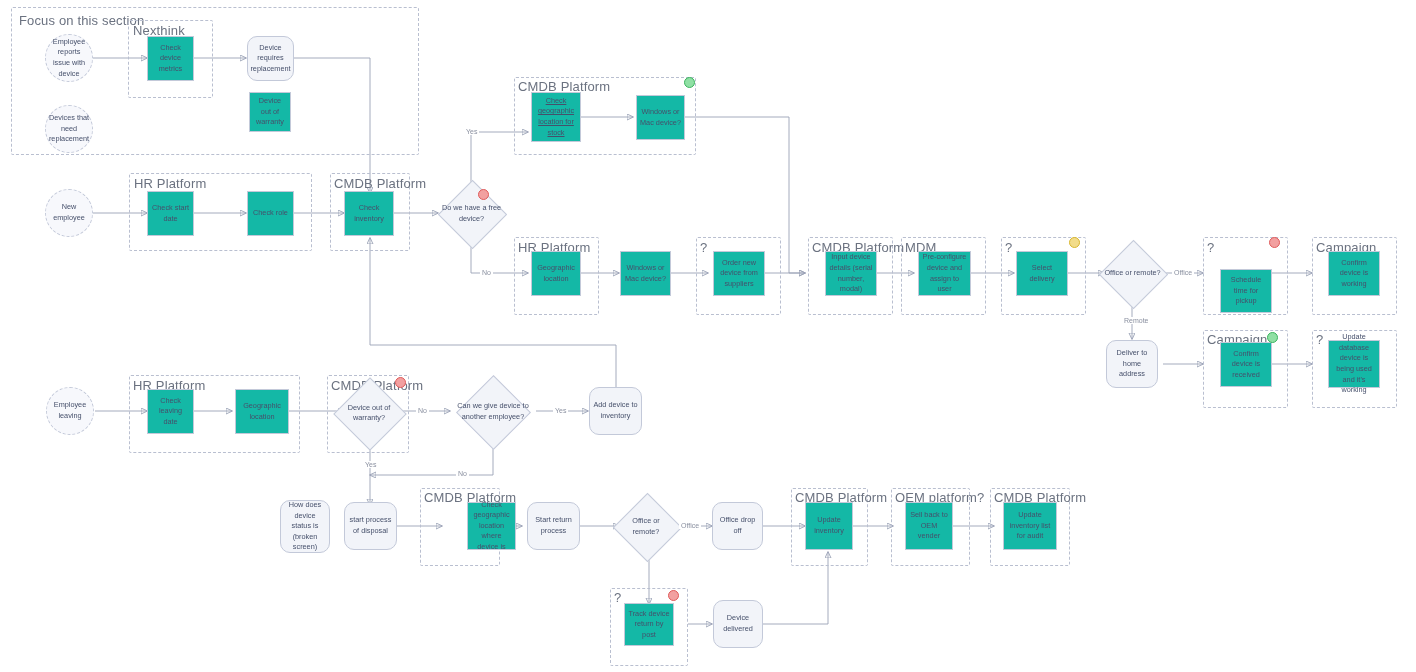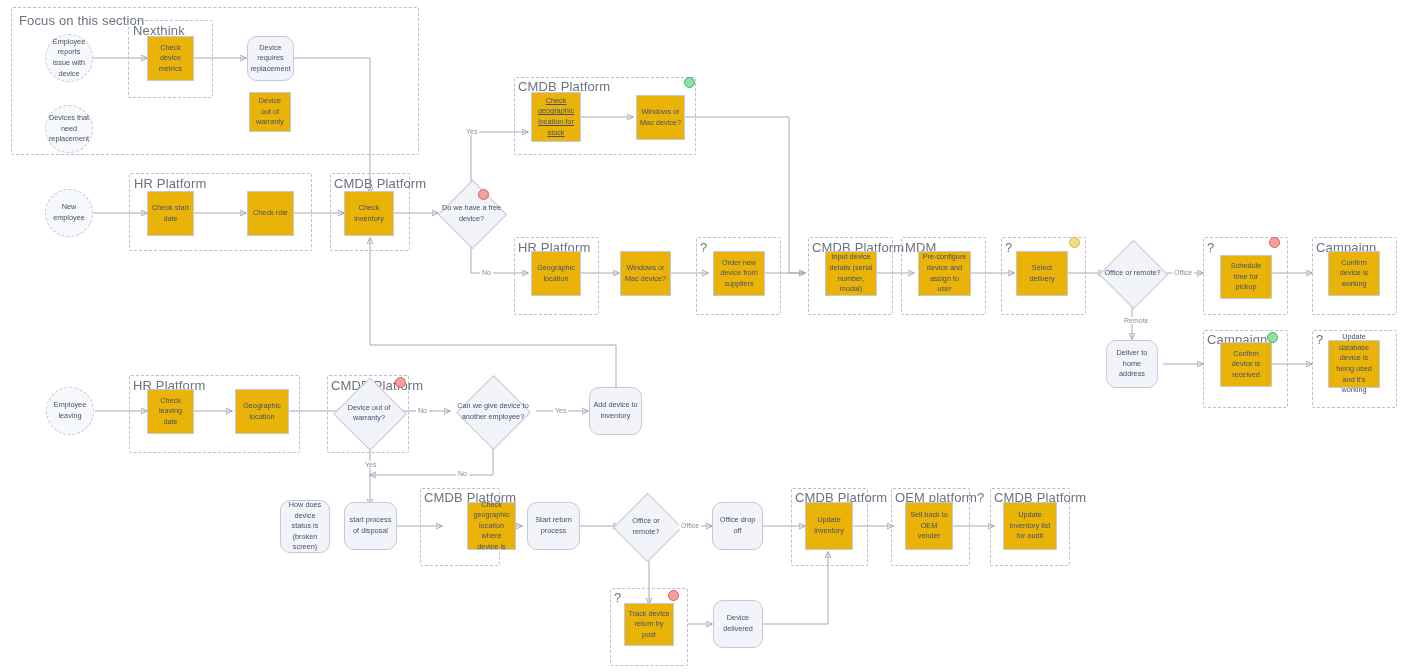--- a/index.html
+++ b/index.html
@@ -5,21 +5,21 @@
   html,body{margin:0;padding:0;background:#ffffff;}
   body{font-family:"Liberation Sans","DejaVu Sans",sans-serif;}
   #canvas{position:relative;width:1416px;height:672px;background:#ffffff;overflow:hidden;}
   svg#wires{position:absolute;left:0;top:0;width:1416px;height:672px;pointer-events:none;}
 
   .lane{position:absolute;border:1px dashed #b9bfd0;border-radius:2px;box-sizing:border-box;}
   .lane-label{position:absolute;font-size:13px;color:#6b7280;letter-spacing:.15px;white-space:nowrap;}
 
   .node{position:absolute;box-sizing:border-box;display:flex;align-items:center;justify-content:center;
         text-align:center;color:#46506b;font-size:7.3px;line-height:1.45;padding:3px;}
-  .rect{background:#eab308;border:1px solid #c3c9d9;}
+  .rect{background:#14b8a6;border:1px solid #c3c9d9;}
   .round{background:#f2f4f9;border:1px solid #c3c9d9;border-radius:10px;}
   .circle{background:#f7f8fc;border:1px dashed #c3c9d9;border-radius:50%;}
   .diamond-wrap{position:absolute;}
   .diamond-wrap .dshape{position:absolute;left:0;top:0;width:100%;height:100%;
         background:#f2f4f9;border:1px solid #c3c9d9;transform:rotate(45deg);}
   .diamond-wrap .dtext{position:absolute;left:0;top:0;width:100%;height:100%;
         display:flex;align-items:center;justify-content:center;text-align:center;
         color:#46506b;font-size:7.3px;line-height:1.4;}
 
   .dot{position:absolute;width:11px;height:11px;border-radius:50%;box-sizing:border-box;}
@@ -191,21 +191,21 @@
   <div class="node rect" style="left:825px;top:251px;width:52px;height:45px;">Input device details (serial number, modal)</div>
   <div class="node rect" style="left:918px;top:251px;width:53px;height:45px;">Pre-configure device and assign to user</div>
   <div class="node rect" style="left:1016px;top:251px;width:52px;height:45px;">Select delivery</div>
   <div class="dot yellow" style="left:1069px;top:237px;"></div>
 
   <div class="diamond-wrap" style="left:1104px;top:250px;width:57px;height:47px;">
     <div class="dshape" style="width:47px;height:47px;left:5px;top:0;"></div>
     <div class="dtext">Office or remote?</div>
   </div>
 
-  <div class="node rect" style="left:1220px;top:255px;width:52px;height:44px;">Schedule time for pickup</div>
+  <div class="node rect" style="left:1220px;top:269px;width:52px;height:44px;">Schedule time for pickup</div>
   <div class="dot red" style="left:1269px;top:237px;"></div>
   <div class="node rect" style="left:1328px;top:251px;width:52px;height:45px;">Confirm device is working</div>
 
   <div class="node round" style="left:1106px;top:340px;width:52px;height:48px;">Deliver to home address</div>
   <div class="node rect" style="left:1220px;top:342px;width:52px;height:45px;">Confirm device is received</div>
   <div class="dot green" style="left:1267px;top:332px;"></div>
   <div class="node rect" style="left:1328px;top:340px;width:52px;height:48px;">Update database device is being used and it's working</div>
 
   <div class="node circle" style="left:46px;top:387px;width:48px;height:48px;">Employee leaving</div>
   <div class="node rect" style="left:147px;top:389px;width:47px;height:45px;">Check leaving date</div>

